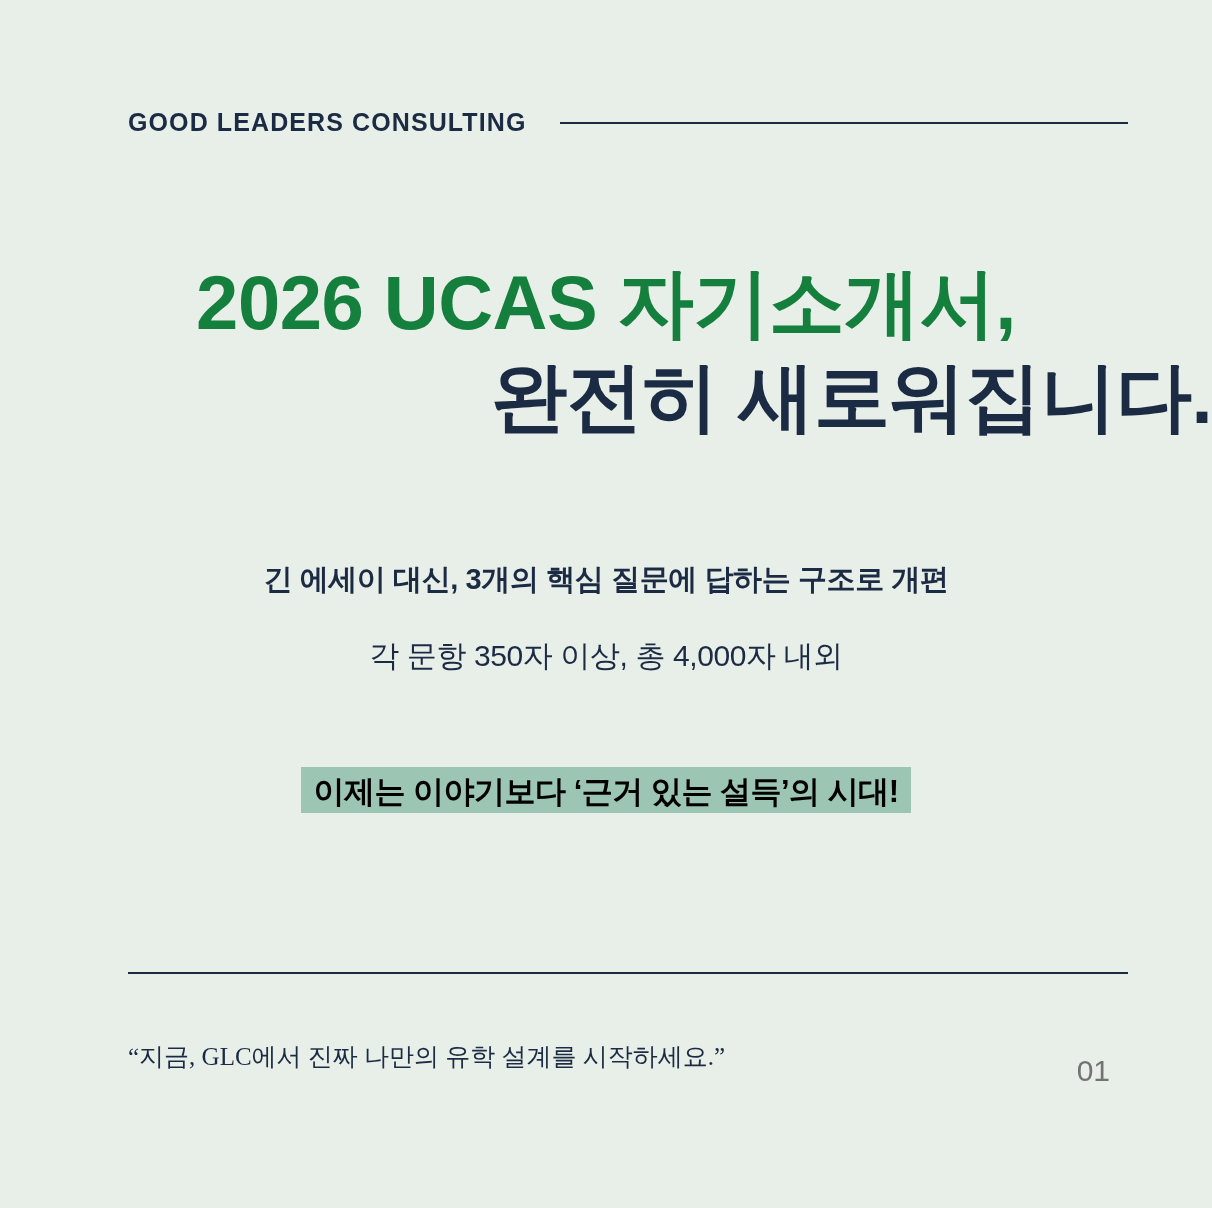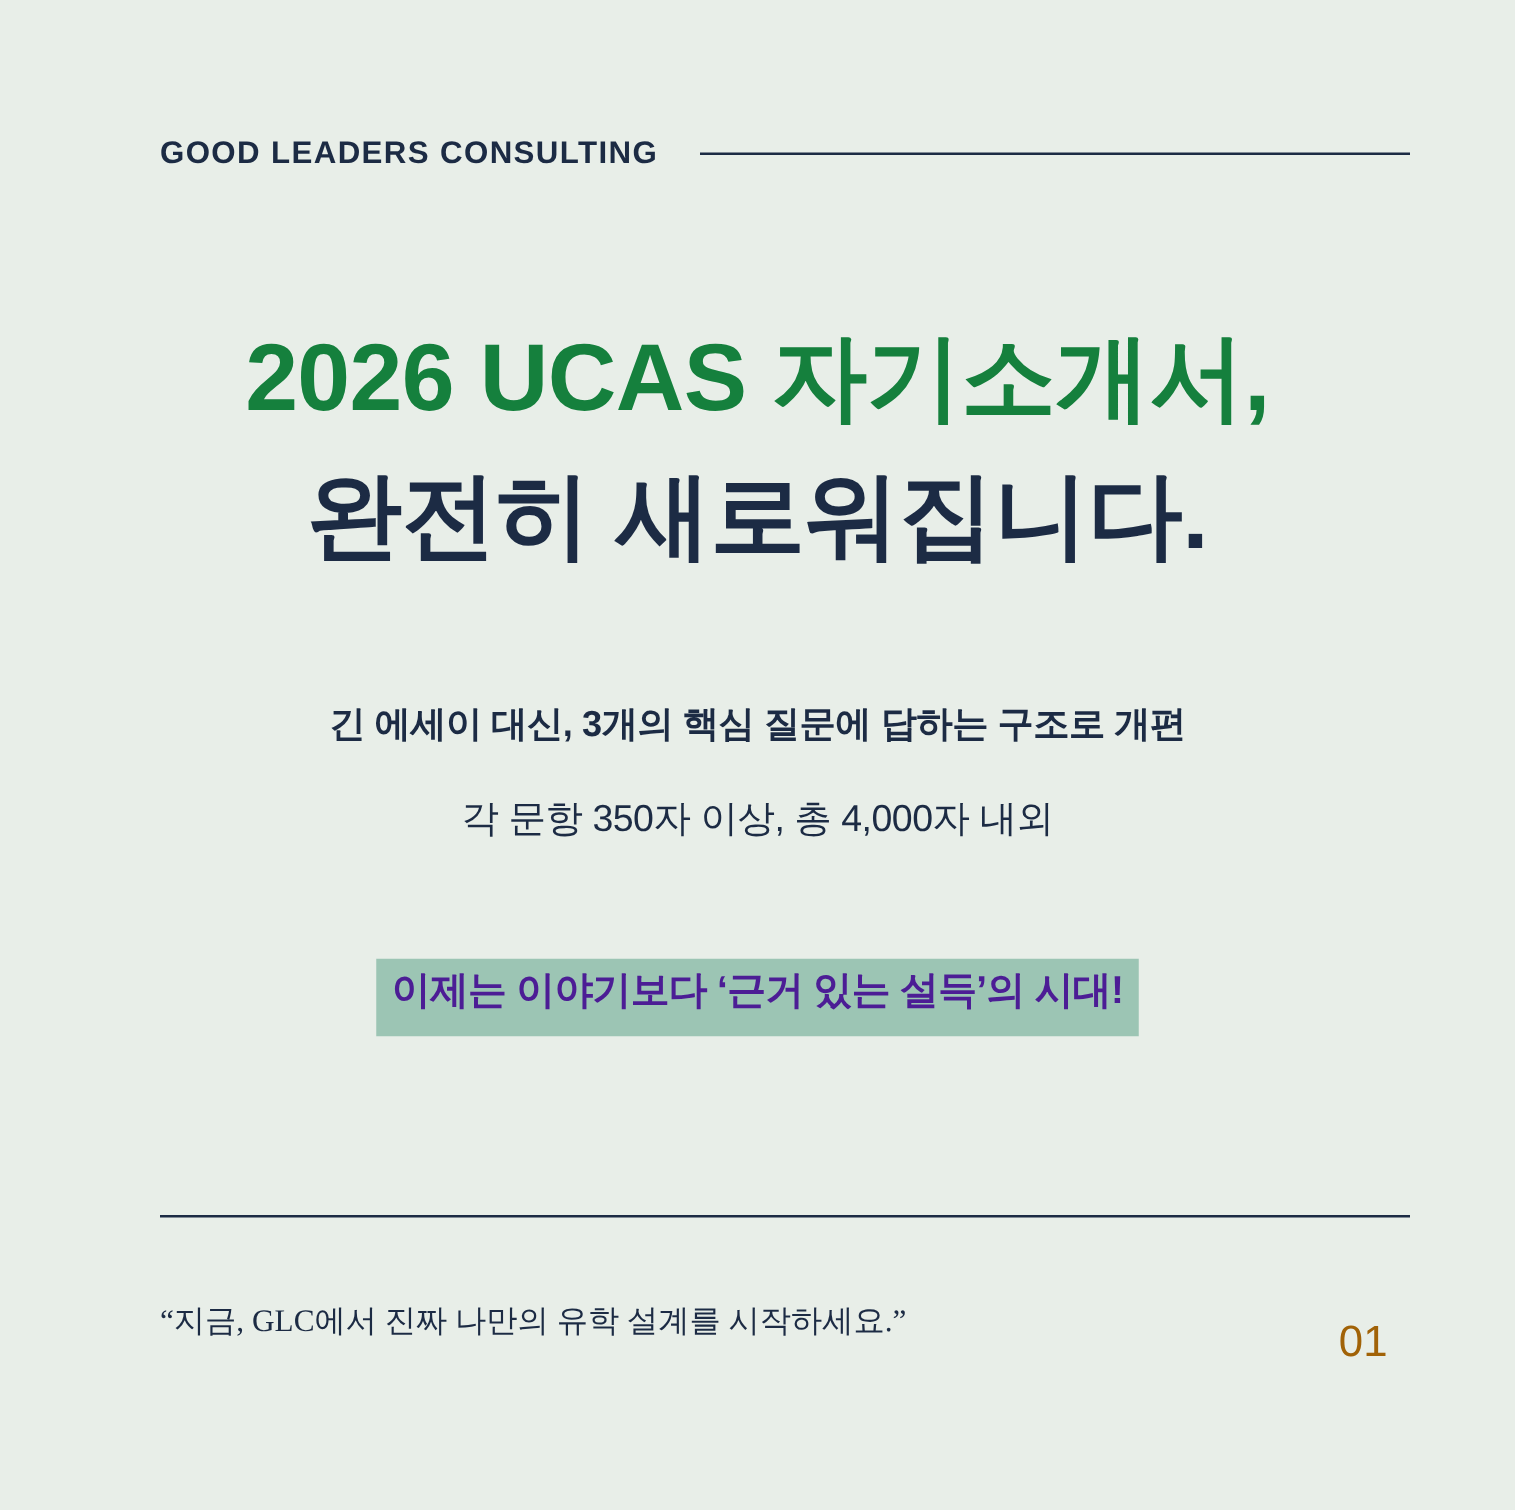--- a/index.html
+++ b/index.html
@@ -58,21 +58,22 @@
     line-height: 1.18;
     letter-spacing: -0.5px;
     text-align: center;
   }
   .title-line2 {
     font-size: 76px;
     font-weight: bold;
     color: #1c2b44;
     line-height: 1.18;
     letter-spacing: -0.5px;
-    margin-top: 20px;
+    margin-top: 4px;
+    text-align: right;
   }
 
   
   .body-block {
     position: absolute;
     top: 560px;
     left: 0;
     width: 1212px;
     text-align: center;
     color: #1c2b44;
@@ -89,24 +90,24 @@
     letter-spacing: -0.4px;
     line-height: 1.63;
   }
   .highlight-wrap {
     margin-top: 86px;
   }
   .highlight {
     display: inline-block;
     font-size: 31px;
     font-weight: bold;
-    color: #4c1d95;
+    color: #000000;
     letter-spacing: -0.5px;
     background: #9cc5b4;
-    padding: 6px 12px 17px 12px;
+    padding: 6px 12px 1px 12px;
     line-height: 1.25;
   }
 
   
   .footer-rule {
     position: absolute;
     top: 972px;
     left: 128px;
     right: 84px;
     height: 2px;
@@ -131,22 +132,22 @@
     font-size: 25px;
     color: #1c2b44;
     letter-spacing: 0px;
   }
   .url {
     font-size: 25px;
     color: #81b5a1;
     letter-spacing: 0.3px;
   }
   .page-number {
-    font-size: 35px;
-    color: #a16207;
+    font-size: 30px;
+    color: #737373;
     padding-top: 14px;
     padding-right: 18px;
   }
 </style>
 </head>
 <body>
 
 <div class="slide">
 
   <div class="header">

